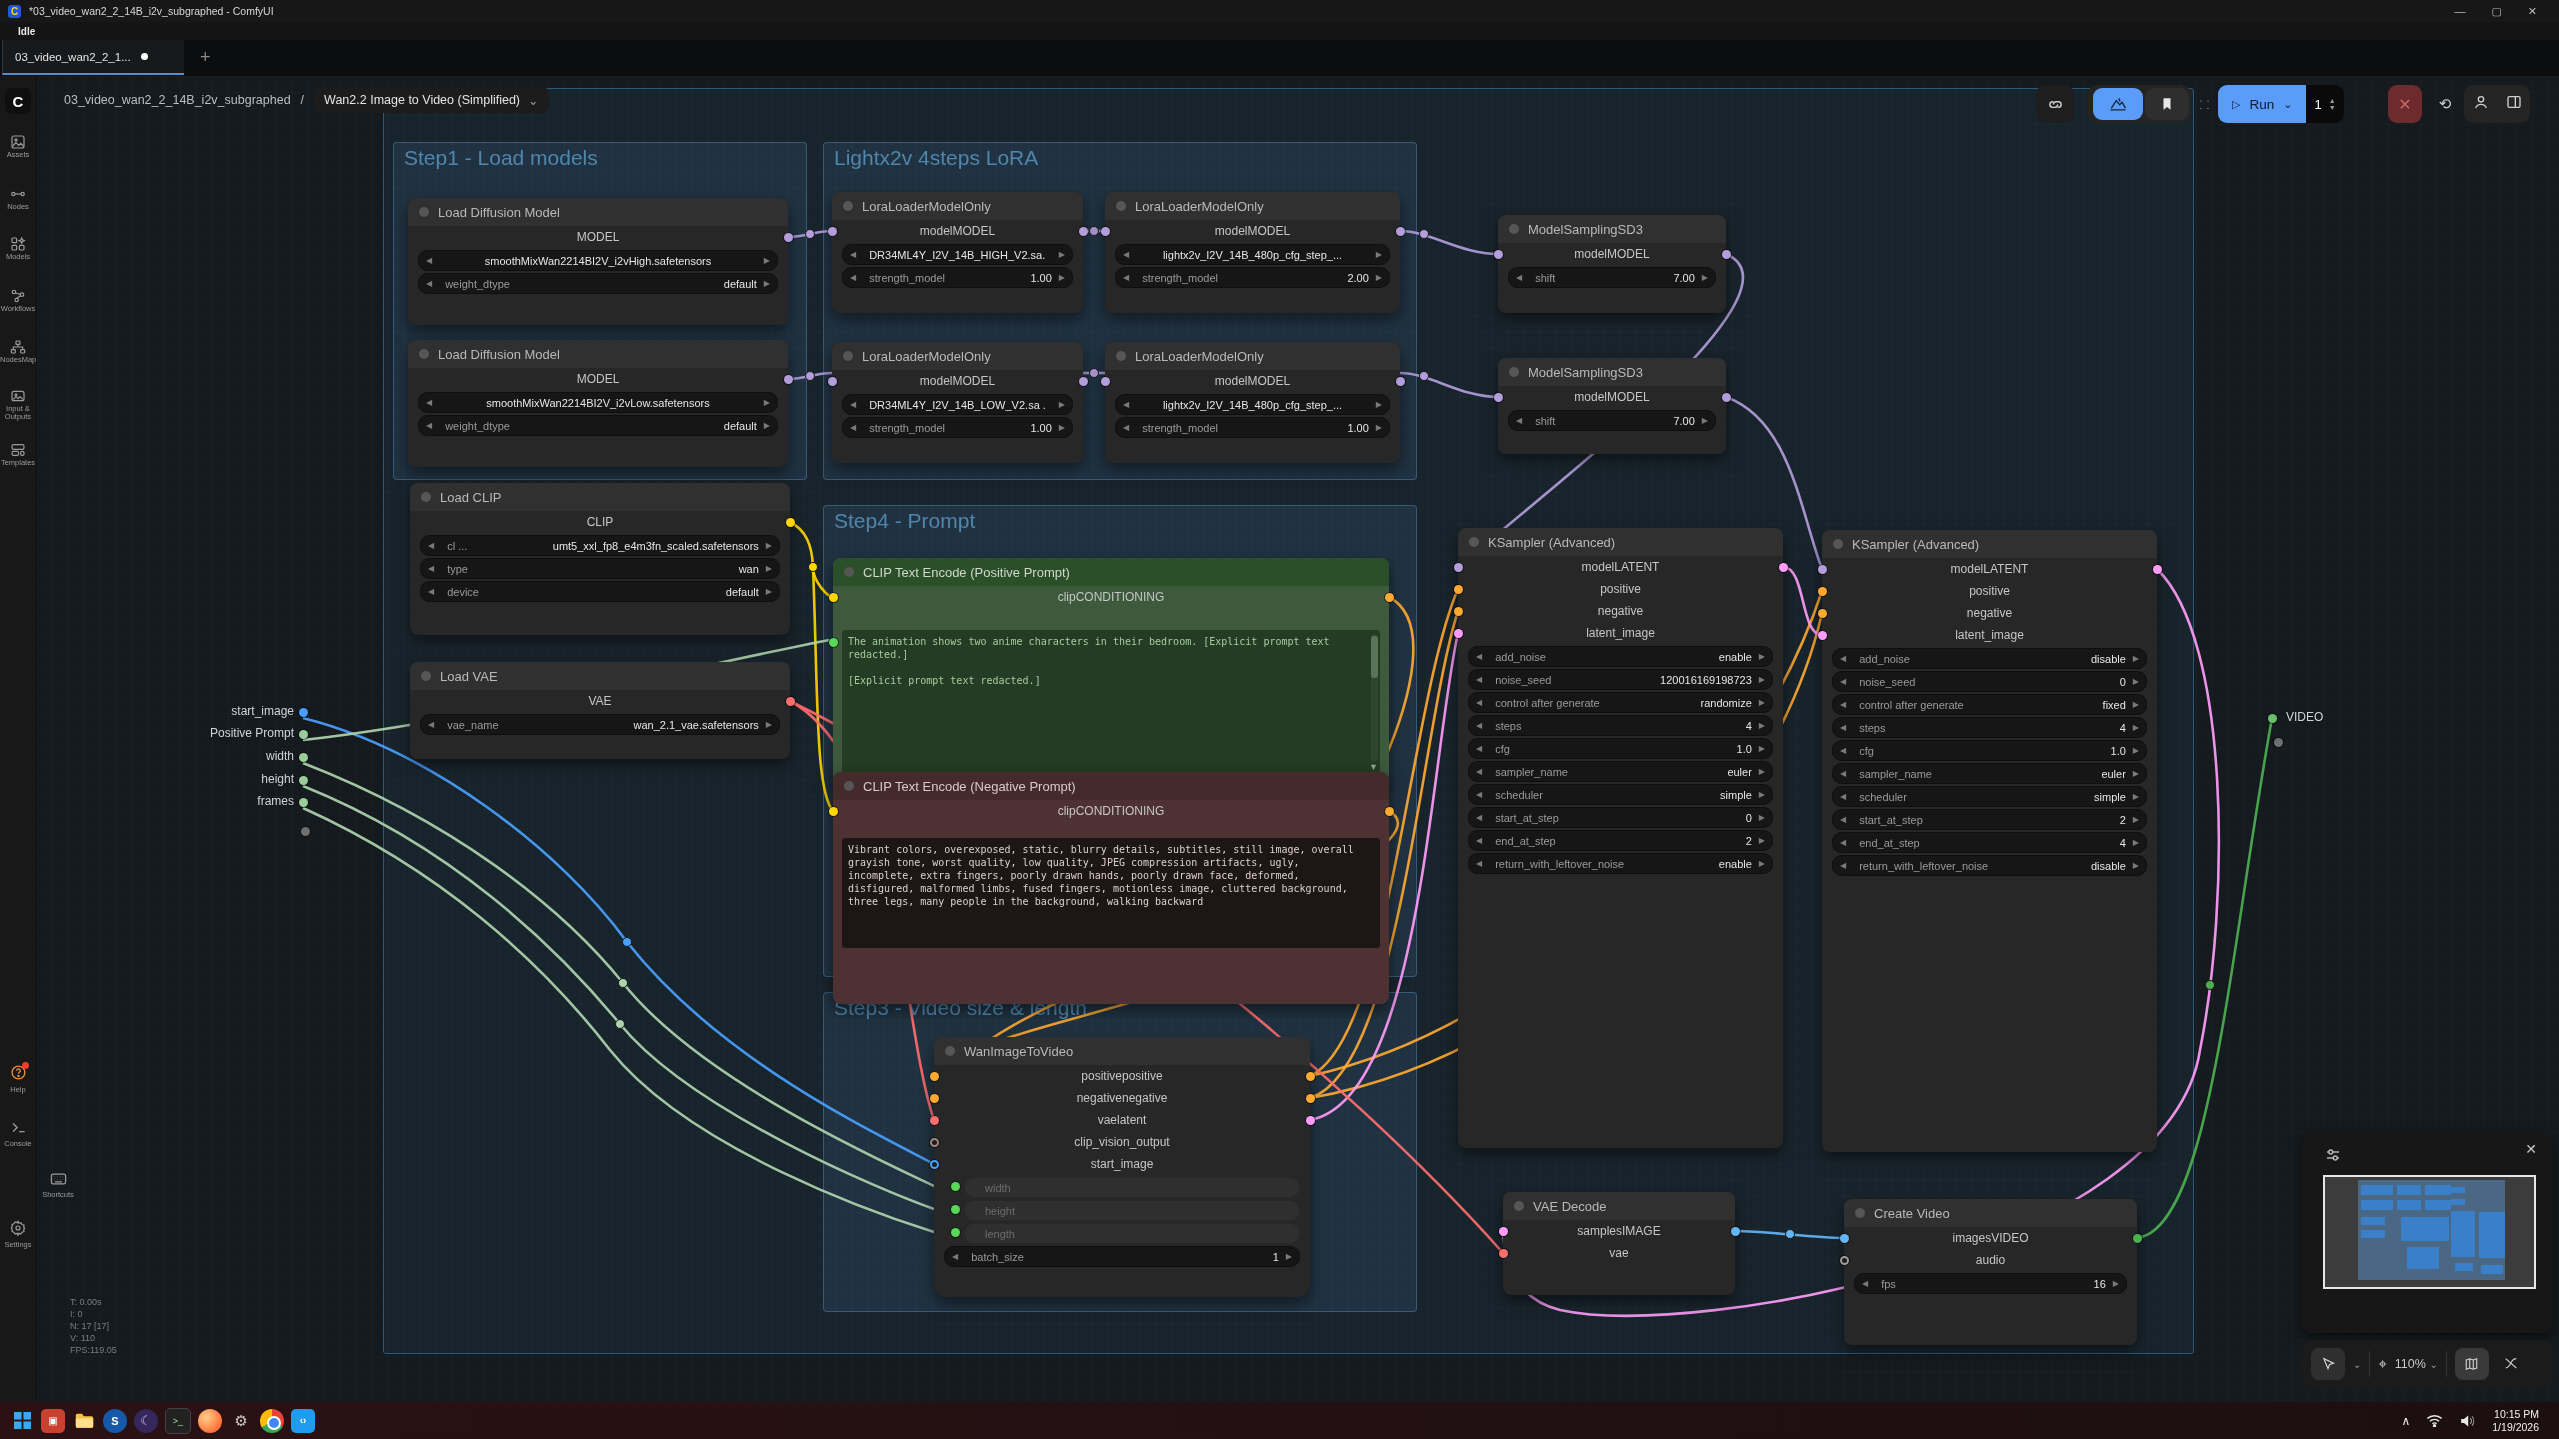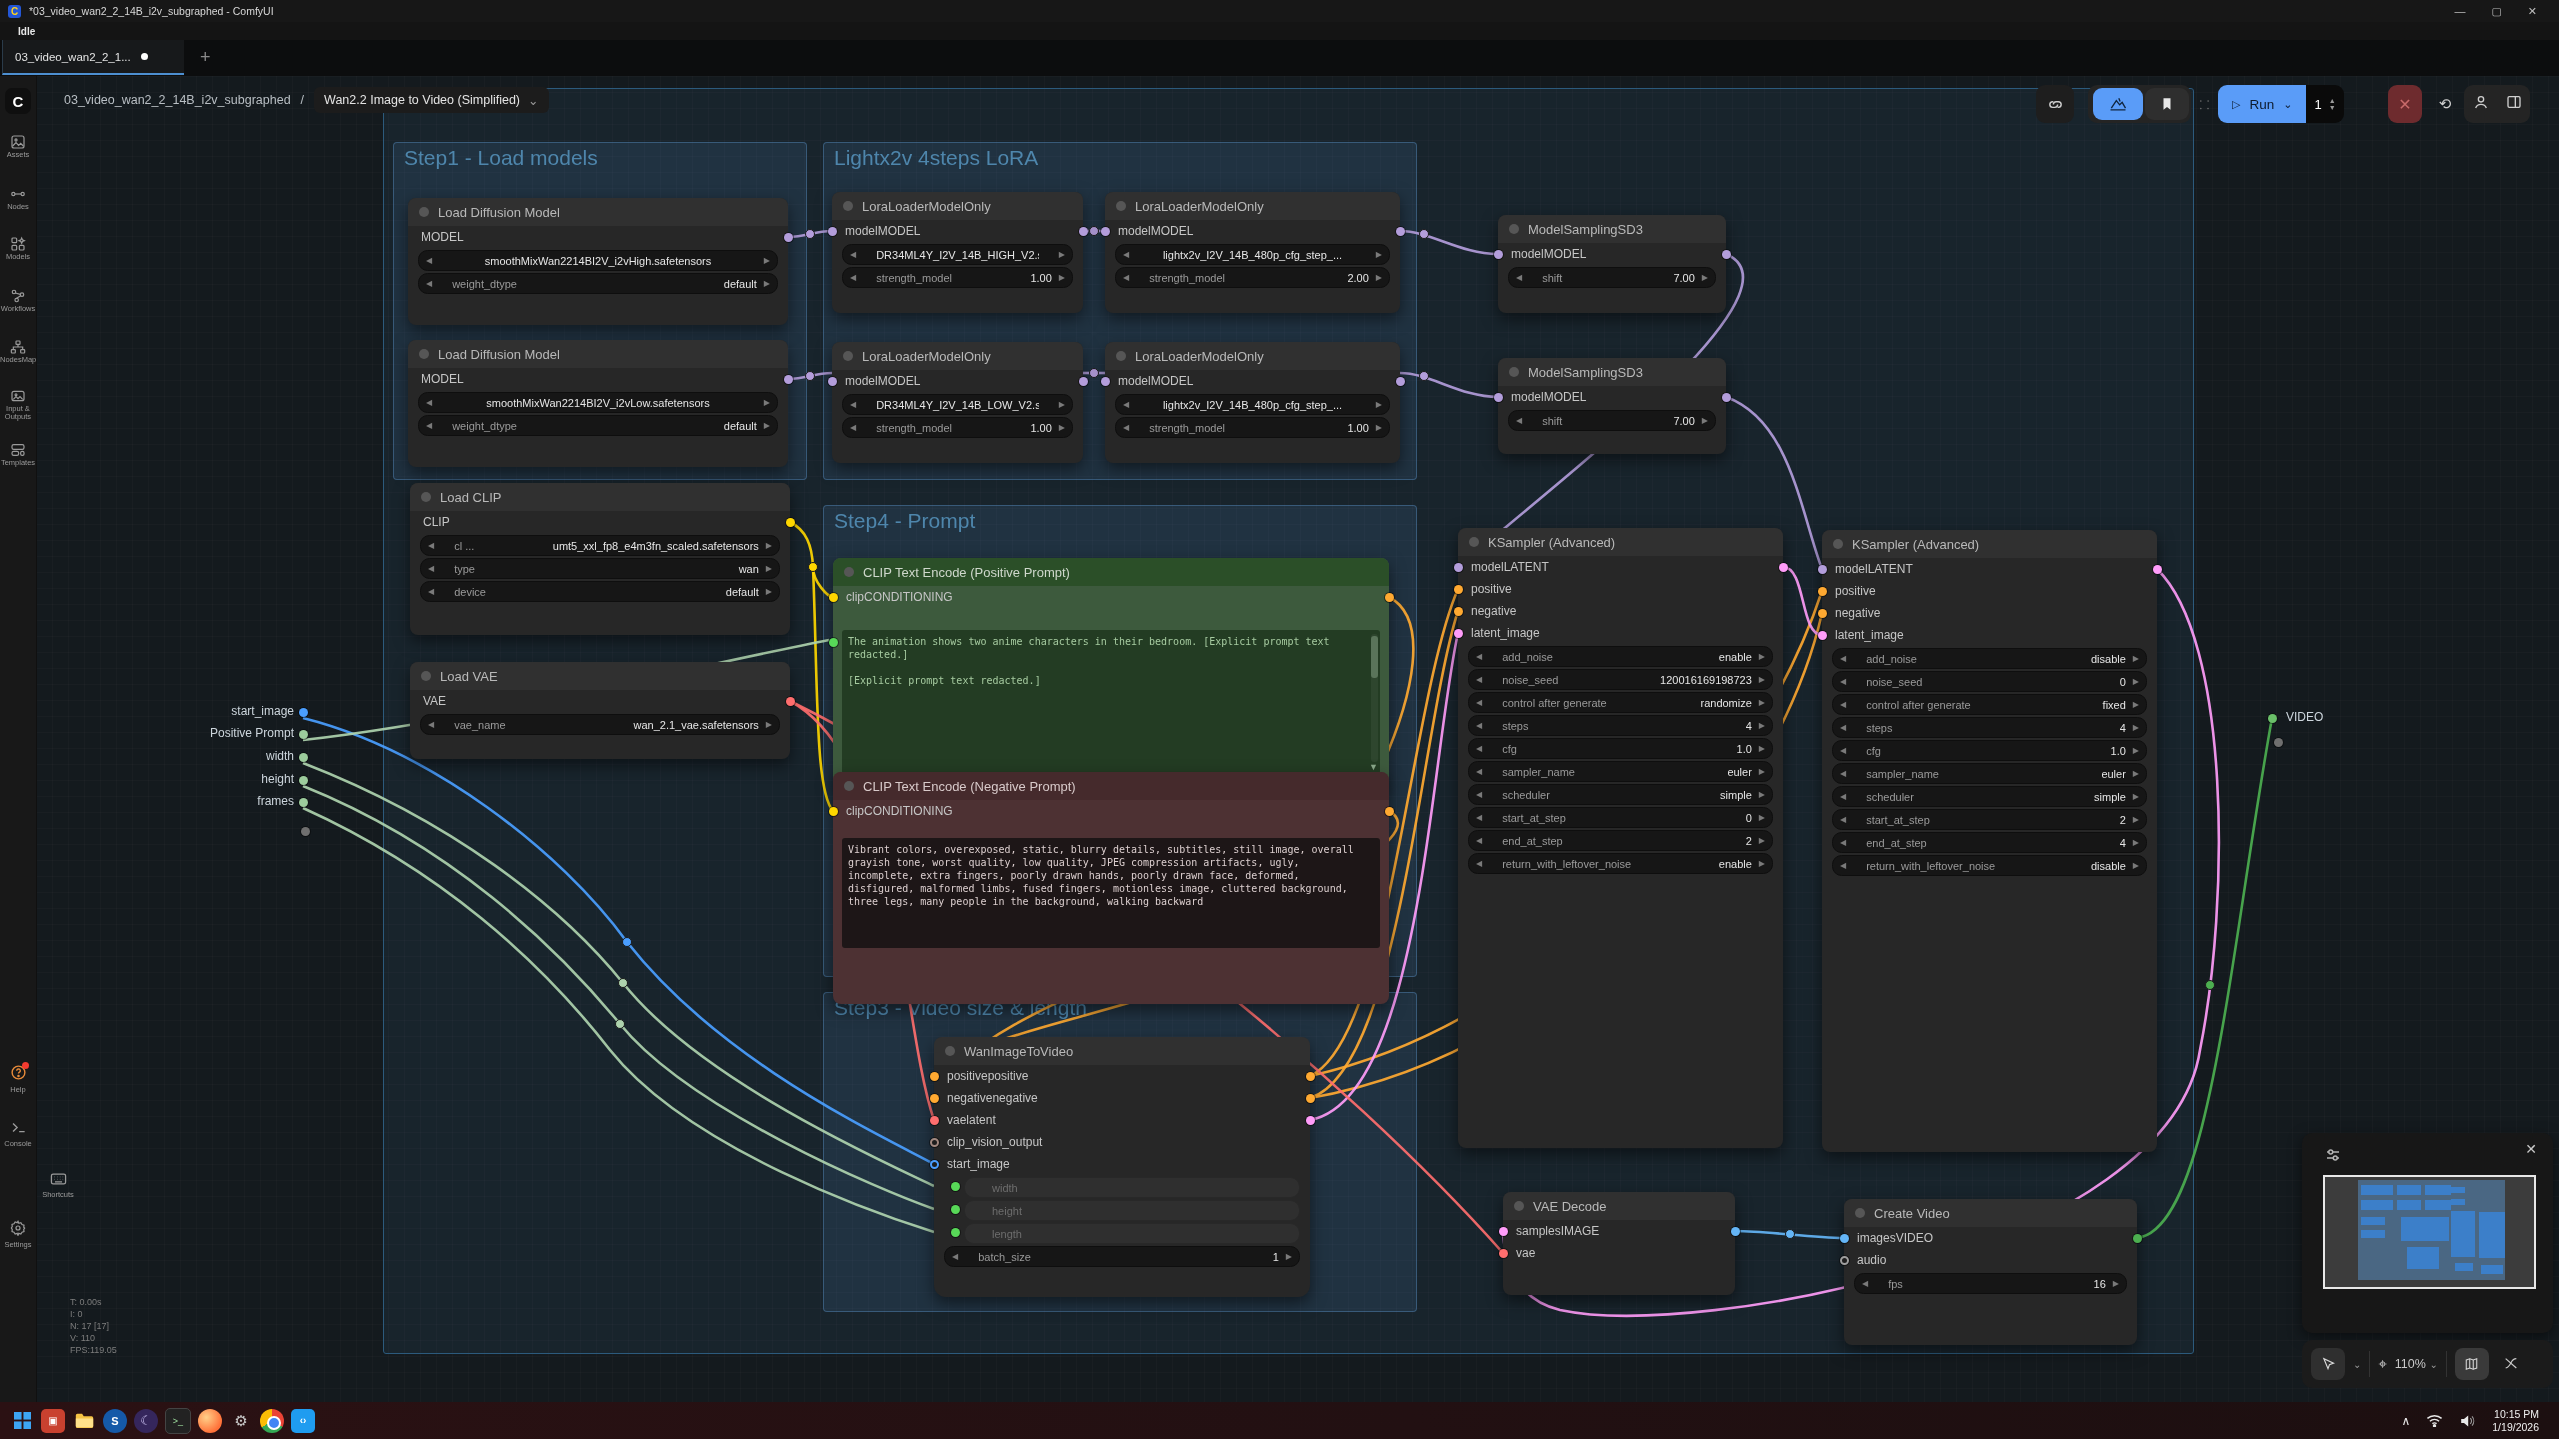--- a/index.html
+++ b/index.html
@@ -27,27 +27,27 @@
   .group .gt{position:absolute;top:3px;left:10px;font-size:21px;color:#4e86ac;white-space:nowrap;}
   svg.wires{position:absolute;left:0;top:0;width:2523px;height:1326px;pointer-events:none;}
   .w-model{stroke:#b39ddb}.w-clip{stroke:#ffd700}.w-vae{stroke:#ff6e6e}.w-cond{stroke:#ffa931}.w-latent{stroke:#ff9cf9}.w-image{stroke:#64b5f6}.w-video{stroke:#4caf50}.w-int{stroke:#aed3ae}.w-start{stroke:#4a9eff}
   svg.wires path{fill:none;stroke-width:2.6px;opacity:.92}
   
   .node{position:absolute;background:#272727;border-radius:8px;box-shadow:0 6px 16px rgba(0,0,0,.5);color:#bbb;box-sizing:border-box;}
   .node .hd{height:28px;display:flex;align-items:center;gap:9px;padding:0 11px;background:#303030;border-radius:8px 8px 0 0;color:#b9b9b9;font-size:13px;white-space:nowrap;}
   .node .cdot{width:10px;height:10px;border-radius:50%;background:#565656;flex:0 0 auto;}
   .node.green{background:#3d5a3d}.node.green .hd{background:#2b4f28;color:#cfd8cc}
   .node.maroon{background:#4d3133}.node.maroon .hd{background:#452a2c;color:#d8caca}
-  .prow{position:relative;height:22px;display:flex;align-items:center;justify-content:flex-start;padding:0 13px;color:#c6c6c6;font-size:12px;}
+  .prow{position:relative;height:22px;display:flex;align-items:center;justify-content:center;padding:0 13px;color:#c6c6c6;font-size:12px;}
   .pdot{position:absolute;width:9px;height:9px;border-radius:50%;top:6.5px;box-shadow:0 0 0 1px rgba(0,0,0,.45);}
   .pdot.ring{background:#1d1d1d !important;box-sizing:border-box;}
   .pdot.in{left:-4.5px}.pdot.out{right:-4.5px}
   .widget{position:relative;height:19px;margin:2px 10px;background:#161616;border-radius:9.5px;display:flex;align-items:center;padding:0 7px;font-size:11px;color:#9a9a9a;border:1px solid #0e0e0e;}
   .widget .arr{color:#7a7a7a;font-size:8px;flex:0 0 auto;}
-  .widget .wl{flex:1 1 auto;margin:0 20px;white-space:nowrap;overflow:hidden;}
+  .widget .wl{flex:1 1 auto;margin:0 13px;white-space:nowrap;overflow:hidden;}
   .widget .wv{color:#e6e6e6;margin-right:7px;white-space:nowrap;}
   .widget.center .wl{text-align:center;color:#e6e6e6;}
   .widget.dis{background:#2f2f2f;border-color:#282828;margin-left:30px;color:#6d6d6d;}
   .nodetext{position:absolute;left:9px;right:9px;font-family:"DejaVu Sans Mono",monospace;font-size:10px;line-height:1.3;padding:5px 16px 5px 6px;border-radius:3px;overflow:hidden;white-space:pre-wrap;box-sizing:border-box;}
   .green .nodetext{background:#233c23;color:#a6cba0;}
   .maroon .nodetext{background:#1d1617;color:#ddd0d0;}
   .sbtrack{position:absolute;right:11px;width:7px;border-radius:3px;background:#2e462e;}
   .sbthumb{position:absolute;right:11px;width:7px;border-radius:3px;background:#5a745a;}
   .scrollarrow{position:absolute;right:11px;color:#8aa88a;font-size:9px;}
   .iolabel{position:absolute;color:#cdd6dd;font-size:12px;white-space:nowrap;}

